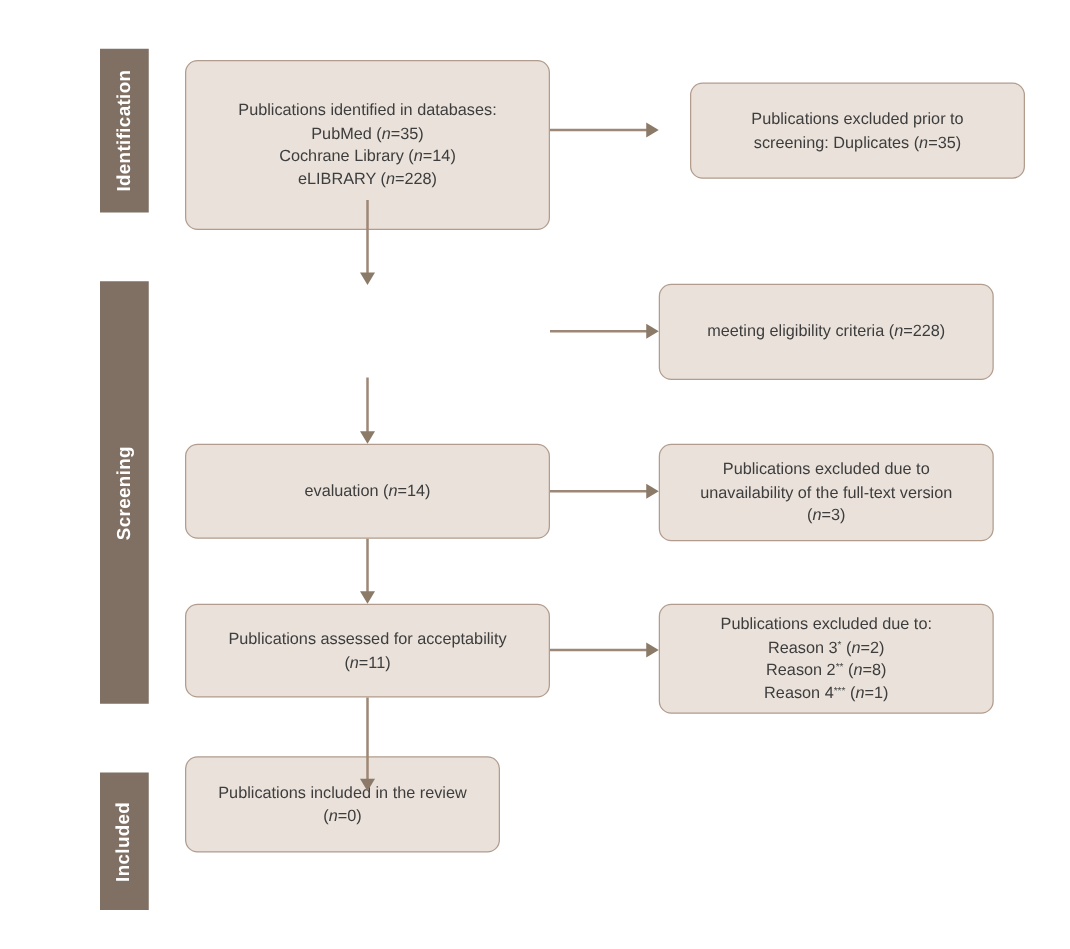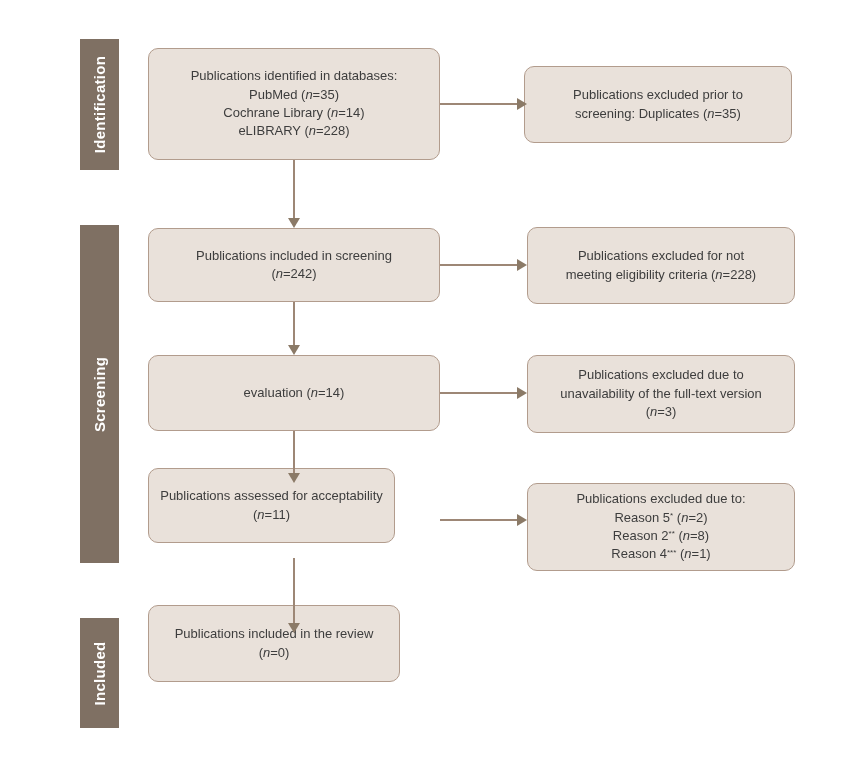--- a/index.html
+++ b/index.html
@@ -45,65 +45,60 @@
   <div class="bar" style="top:39px;height:131px">
     <span class="bar-label">Identification</span>
   </div>
   <div class="bar" style="top:225px;height:338px">
     <span class="bar-label">Screening</span>
   </div>
   <div class="bar" style="top:618px;height:110px">
     <span class="bar-label">Included</span>
   </div>
 
-  <div class="box" style="left:148px;top:48px;width:292px;height:112px">
+  <div class="box" style="left:148px;top:48px;width:292px;height:136px">
     <div class="line"><span>Publications identified in databases:</span></div>
     <div class="line"><span>PubMed (</span><span class="it">n</span><span>=35)</span></div>
     <div class="line"><span>Cochrane Library (</span><span class="it">n</span><span>=14)</span></div>
     <div class="line"><span>eLIBRARY (</span><span class="it">n</span><span>=228)</span></div>
   </div>
 
-  <div class="box" style="left:148px;top:228px;width:292px;height:74px">
-    <div class="line"><span>Publications included in screening</span></div>
-    <div class="line"><span>(</span><span class="it">n</span><span>=242)</span></div>
-  </div>
 
   <div class="box" style="left:148px;top:355px;width:292px;height:76px">
     <div class="line"><span>evaluation (</span><span class="it">n</span><span>=14)</span></div>
   </div>
 
-  <div class="box" style="left:148px;top:468px;width:247px;height:75px">
+  <div class="box" style="left:148px;top:483px;width:292px;height:75px">
     <div class="line"><span>Publications assessed for acceptability</span></div>
     <div class="line"><span>(</span><span class="it">n</span><span>=11)</span></div>
   </div>
 
   <div class="box" style="left:148px;top:605px;width:252px;height:77px">
     <div class="line"><span>Publications included in the review</span></div>
     <div class="line"><span>(</span><span class="it">n</span><span>=0)</span></div>
   </div>
 
-  <div class="box" style="left:524px;top:66px;width:268px;height:77px">
+  <div class="box" style="left:552px;top:66px;width:268px;height:77px">
     <div class="line"><span>Publications excluded prior to</span></div>
     <div class="line"><span>screening: Duplicates (</span><span class="it">n</span><span>=35)</span></div>
   </div>
 
   <div class="box" style="left:527px;top:227px;width:268px;height:77px">
-    <div class="line"><span>Publications excluded for not</span></div>
     <div class="line"><span>meeting eligibility criteria (</span><span class="it">n</span><span>=228)</span></div>
   </div>
 
   <div class="box" style="left:527px;top:355px;width:268px;height:78px">
     <div class="line"><span>Publications excluded due to</span></div>
     <div class="line"><span>unavailability of the full-text version</span></div>
     <div class="line"><span>(</span><span class="it">n</span><span>=3)</span></div>
   </div>
 
   <div class="box" style="left:527px;top:483px;width:268px;height:88px">
     <div class="line"><span>Publications excluded due to:</span></div>
-    <div class="line"><span>Reason 5</span><span class="sup">*</span><span> (</span><span class="it">n</span><span>=2)</span></div>
+    <div class="line"><span>Reason 3</span><span class="sup">*</span><span> (</span><span class="it">n</span><span>=2)</span></div>
     <div class="line"><span>Reason 2</span><span class="sup">**</span><span> (</span><span class="it">n</span><span>=8)</span></div>
     <div class="line"><span>Reason 4</span><span class="sup">***</span><span> (</span><span class="it">n</span><span>=1)</span></div>
   </div>
 
   <div class="harrow" style="left:440px;top:98px;width:87px">
       <i class="hl"></i>
       <i class="hh"></i>
     </div>
   <div class="harrow" style="left:440px;top:259px;width:87px">
       <i class="hl"></i>

